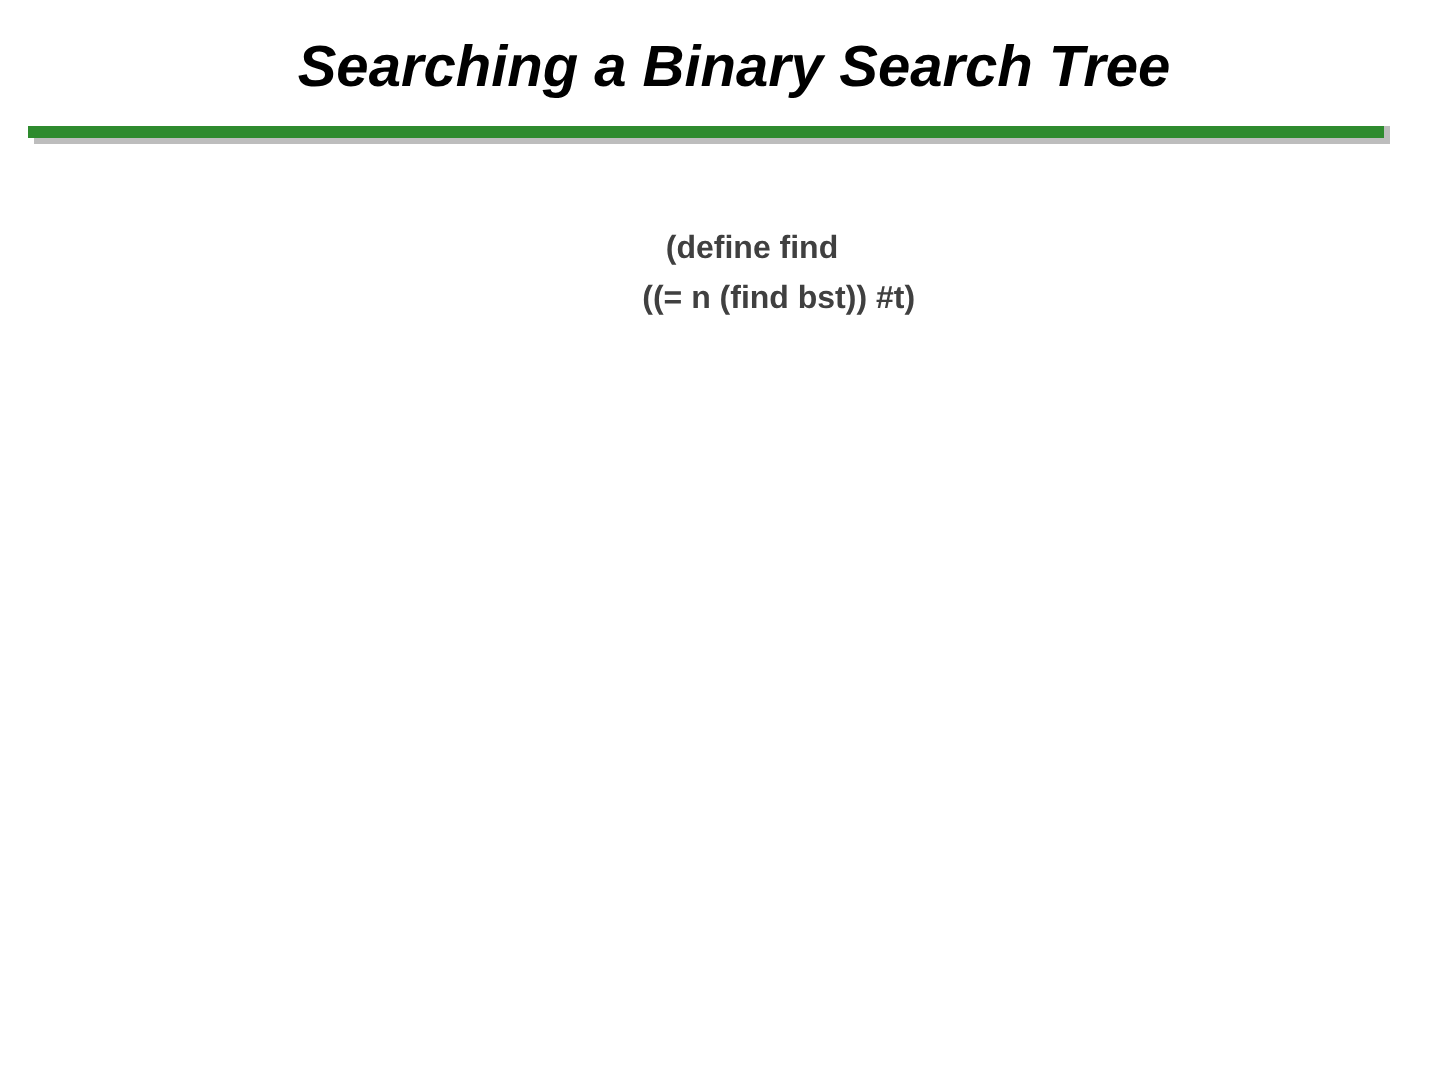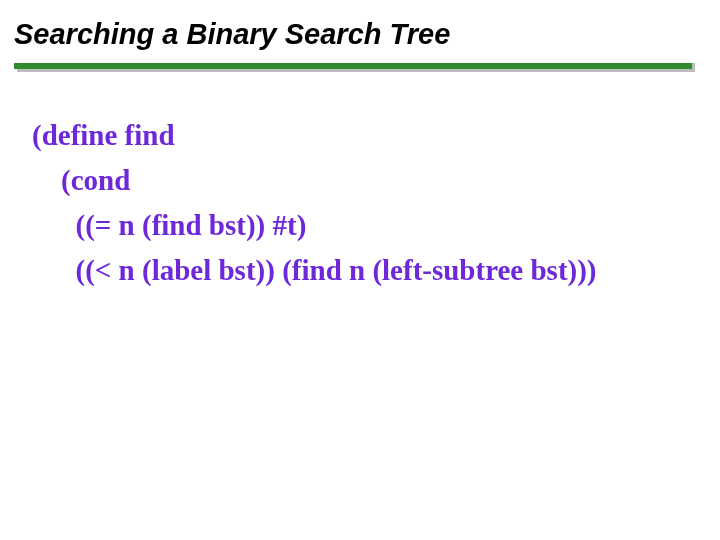--- a/index.html
+++ b/index.html
@@ -1,15 +1,15 @@
 <!DOCTYPE html>
 <html><head>
   <meta charset="utf-8">
   <style>
-    * { margin: 0; padding: 0; box-sizing: border-box; }
+    * { margin: 0; padding: 0; box-sizing: border-box; text-align: center; }
     body {
       width: 720px;
       height: 540px;
       background: #ffffff;
       font-family: Arial, Helvetica, sans-serif;
       padding: 18px 0 0 0;
       overflow: hidden;
     }
     .title {
       font-size: 29px;
@@ -40,37 +40,35 @@
     .shadow-thin {
       position: absolute;
       top: 0px;
       right: -3px;
       width: 3px;
       height: 6px;
       background: #bdbdbd;
     }
     .code-block {
       margin: 40px 0 0 32px;
-      font-family: Liberation Serif, serif;
+      font-family: Liberation Sans, sans-serif;
       font-weight: bold;
-      font-size: 29px;
-      color: #6d28d9;
+      font-size: 16px;
+      color: #404040;
       line-height: 1.55;
     }
     .code-line { white-space: pre; }
   </style>
 </head>
 <body>
 
 <div class="title">Searching a Binary Search Tree</div>
 
 <div class="underline-wrap">
   <div class="green-bar"></div>
   <div class="green-bar-shadow"></div>
   <div class="shadow-thin"></div>
 </div>
 
 <div class="code-block">
   <div class="code-line">(define find</div>
-  <div class="code-line">    (cond</div>
   <div class="code-line">      ((= n (find bst)) #t)</div>
-  <div class="code-line">      ((&lt; n (label bst)) (find n (left-subtree bst)))</div>
 </div>
 
 </body></html>

